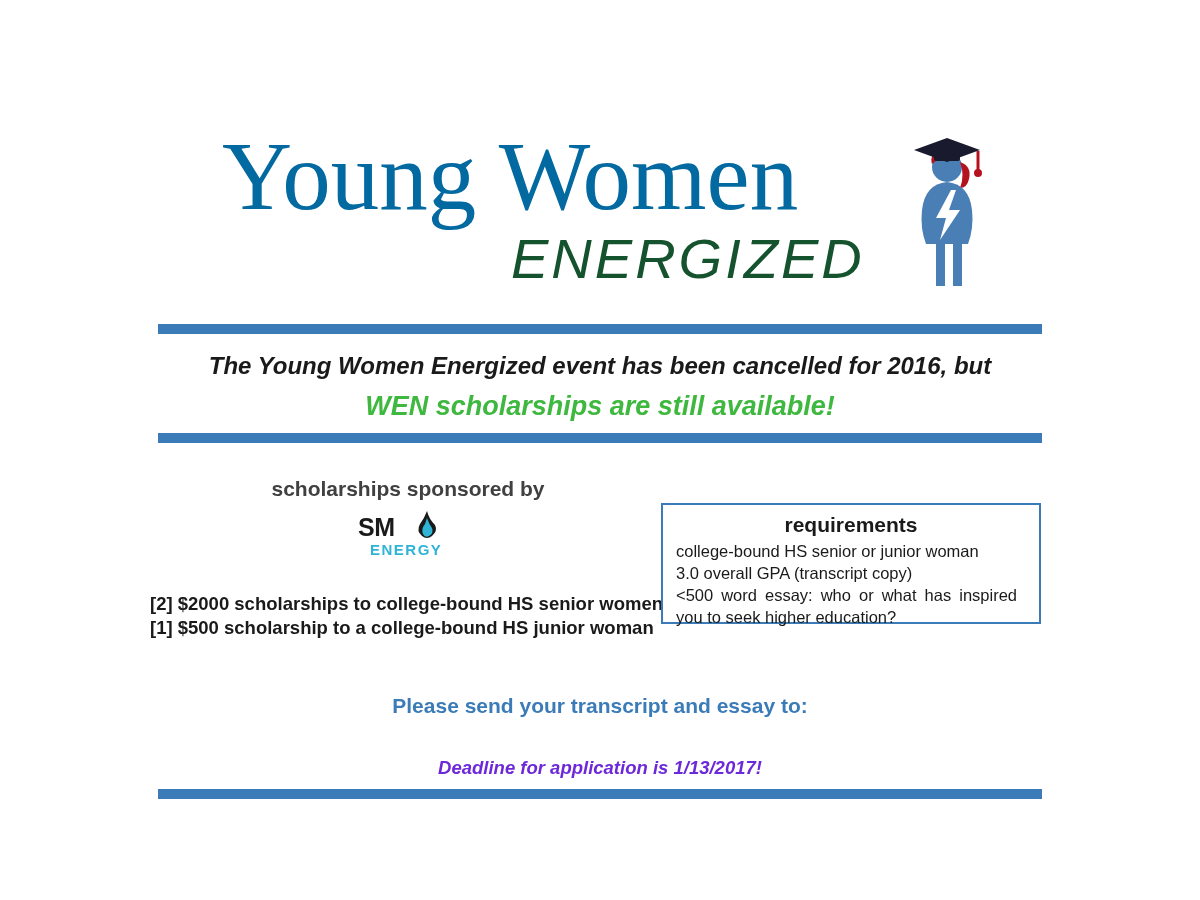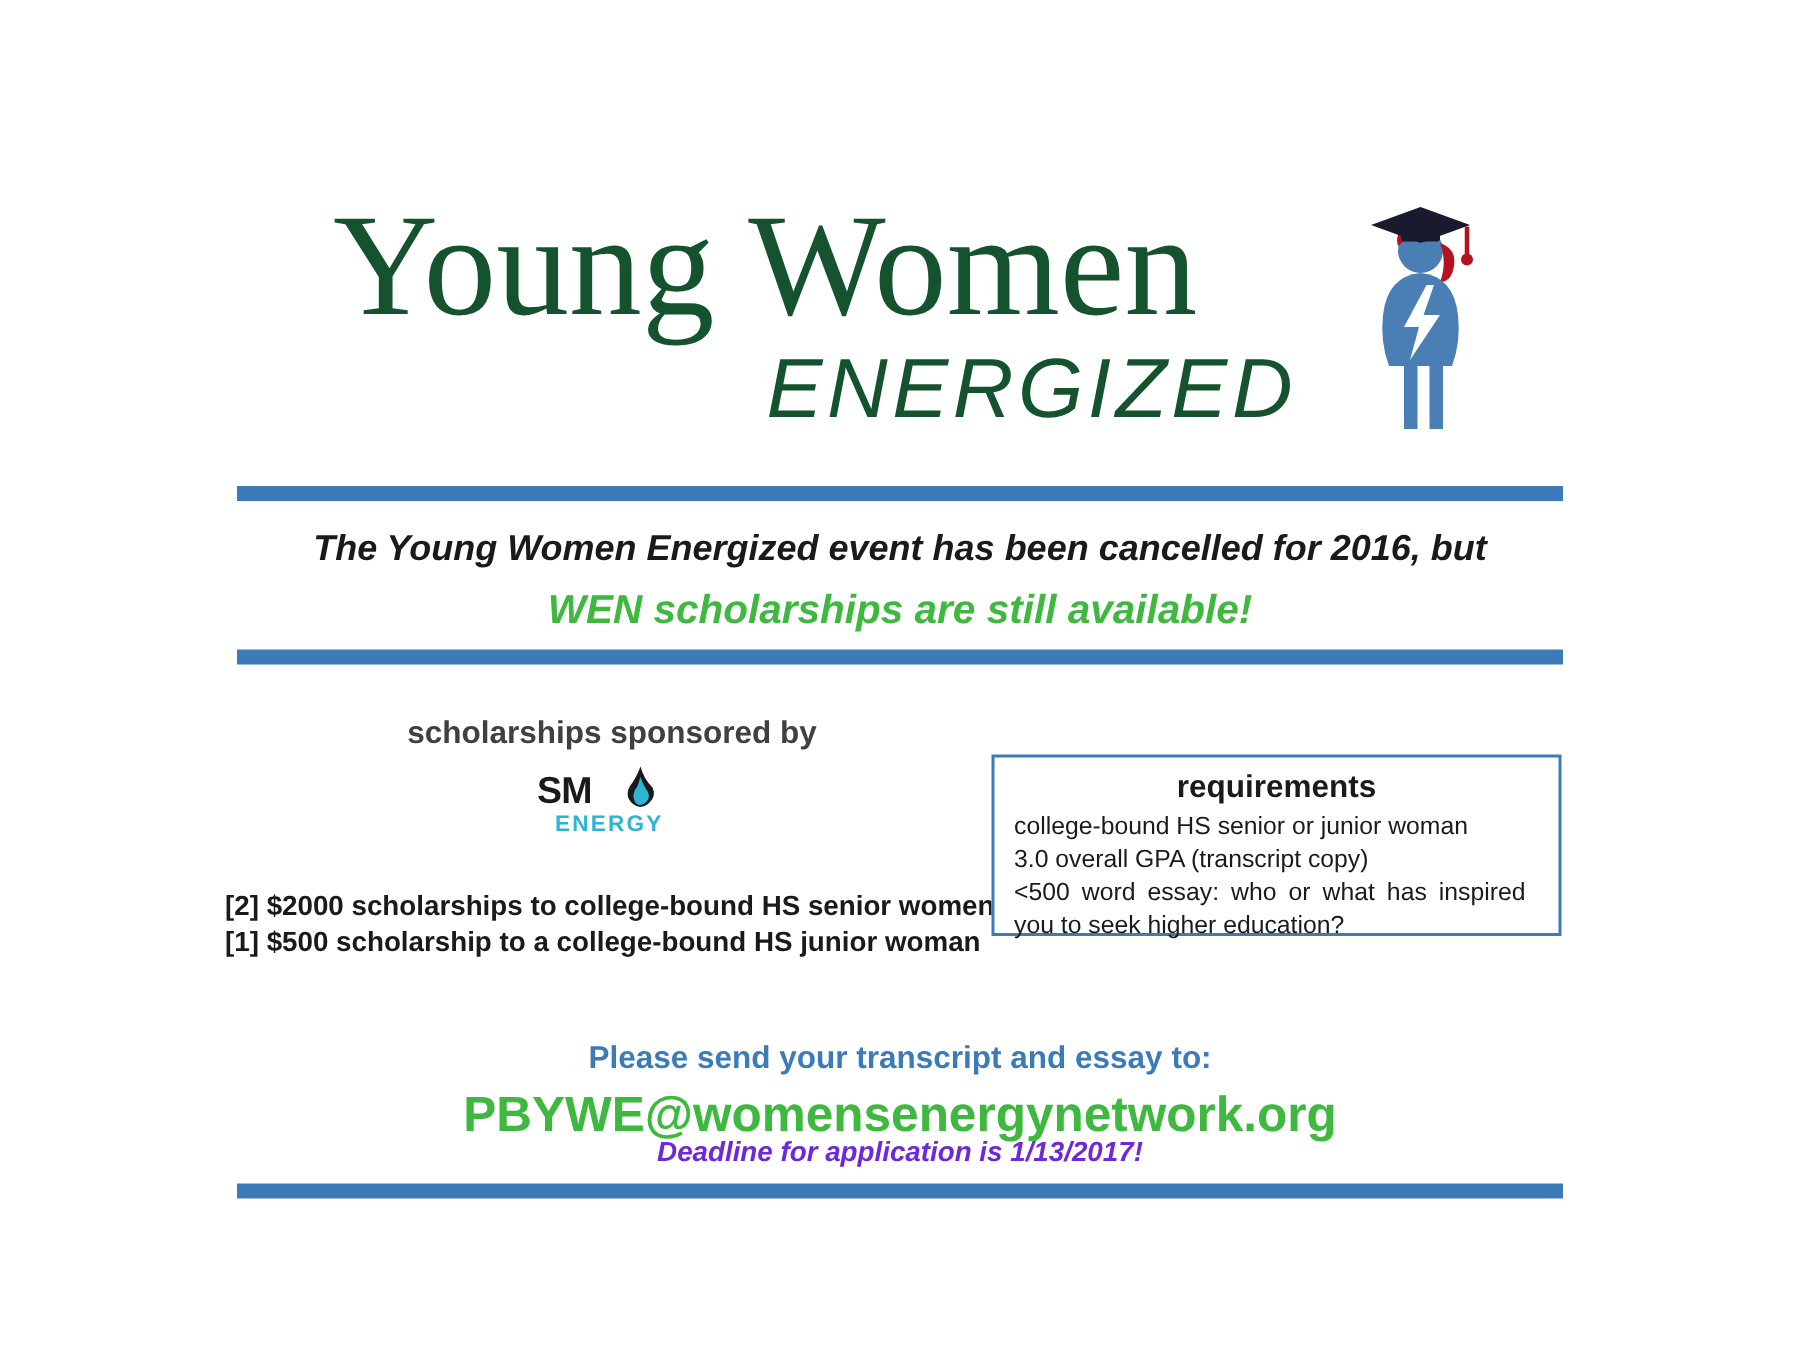--- a/index.html
+++ b/index.html
@@ -33,21 +33,21 @@
     position: relative;
     width: 780px;
     margin: 0 auto 0 222px;
     height: 180px;
   }
   .title-young-women {
     font-family: "Liberation Serif", serif;
     font-size: 97px;
     line-height: 97px;
     letter-spacing: 0px;
-    color: #14532d;
+    color: #0369a1;
     position: absolute;
     left: 0;
     top: 0;
     white-space: nowrap;
   }
   .title-energized {
     font-family: "Liberation Sans", sans-serif;
     font-style: italic;
     font-weight: normal;
     font-size: 56px;
@@ -293,20 +293,19 @@
     <div class="req-title">requirements</div>
     <ul class="req-list">
       <li class="nowrap">college-bound HS senior or junior woman</li>
       <li class="nowrap">3.0 overall GPA (transcript copy)</li>
       <li>&lt;500 word essay:  who or what has inspired you to seek higher education?</li>
     </ul>
   </div>
 
   <div class="sendto">
     <div class="sendto-label">Please send your transcript and essay to:</div>
-    <div class="sendto-email">PBYWE@womensenergynetwork.org</div>
   </div>
 
   <div class="deadline">Deadline for application is 1/13/2017!</div>
 
   <div class="rule rule-3"></div>
 
 </div>
 
 </body></html>

